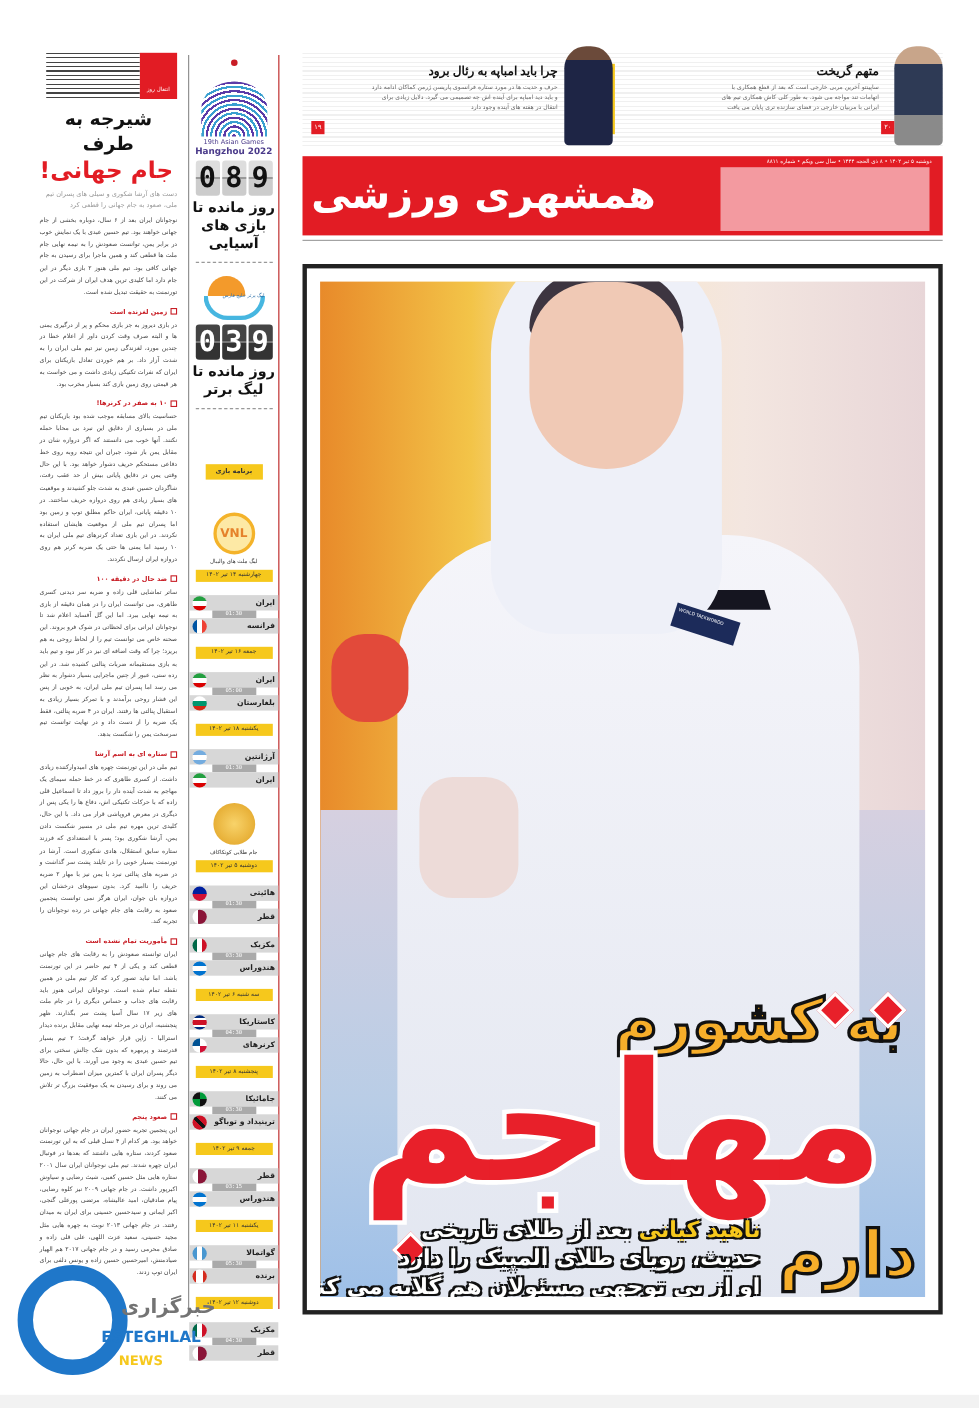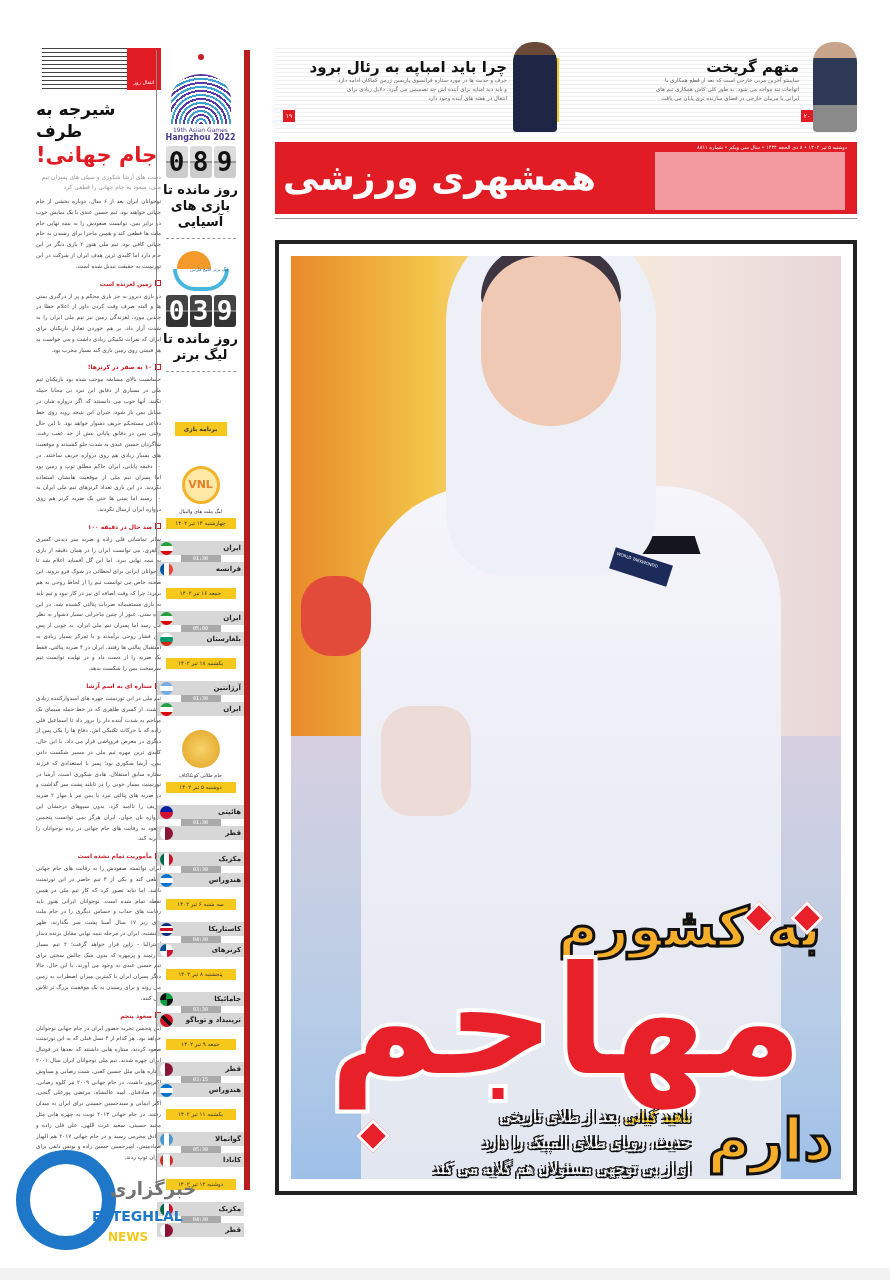--- a/index.html
+++ b/index.html
@@ -4,29 +4,29 @@
 <style>
   * { box-sizing: border-box; margin: 0; padding: 0; }
   html, body { width: 890px; height: 1280px; background: #ffffff; overflow: hidden; }
   body { position: relative; font-family: "DejaVu Sans", sans-serif; color: #222; direction: rtl; }
 
   
   .left-col { position: absolute; left: 36px; top: 48px; width: 125px; }
   .lc-top { display: flex; height: 46px; }
   .lc-badge { width: 34px; height: 42px; background: #e21c24; color: #fff; font-size: 5px; display: flex; align-items: flex-end; justify-content: center; padding-bottom: 5px; }
   .lc-lines { flex: 1; height: 42px; margin-left: 6px; background: repeating-linear-gradient(#444 0 1px, #fff 1px 4px); }
-  .lc-title1 { font-family: "DejaVu Sans", sans-serif; font-weight: bold; font-size: 17px; color: #111; text-align: left; margin-top: 4px; line-height: 22px; }
+  .lc-title1 { font-family: "DejaVu Sans", sans-serif; font-weight: bold; font-size: 17px; color: #111; text-align: center; margin-top: 4px; line-height: 22px; }
   .lc-title2 { font-family: "DejaVu Sans", sans-serif; font-weight: bold; font-size: 21px; color: #e21c24; text-align: left; line-height: 26px; }
   .lc-lead { font-size: 6px; color: #999; line-height: 10px; margin-top: 4px; text-align: right; }
   .lc-body { font-size: 5.6px; line-height: 10.8px; color: #444; text-align: justify; margin-top: 4px; }
   .lc-sub { font-size: 6px; color: #c81d25; font-weight: bold; margin-top: 8px; display: flex; align-items: center; gap: 3px; }
   .lc-sub .box { width: 6px; height: 6px; border: 1px solid #c81d25; display: inline-block; }
 
   
-  .mid-col { position: absolute; left: 156px; top: 50px; width: 94px; height: 1140px; border-left: 1px solid #888; border-right: 6px solid #b91c1c; }
+  .mid-col { position: absolute; left: 171px; top: 50px; width: 83px; height: 1140px; border-left: 1px solid #888; border-right: 1px solid #b91c1c; }
   .ag-logo { width: 60px; height: 50px; margin: 14px auto 0; position: relative; }
   .ag-logo .arc { position: absolute; inset: 0; border-radius: 50% 50% 0 0; background: repeating-radial-gradient(circle at 50% 100%, #5b3aa8 0 2px, #fff 2px 4px, #3aa0d0 4px 6px, #fff 6px 8px); }
   .ag-dot { width: 6px; height: 6px; background: #c81d25; border-radius: 50%; margin: 0 auto; }
   .ag-text1 { font-size: 6px; text-align: center; color: #4a3a8a; direction: ltr; margin-top: 2px; }
   .ag-text2 { font-size: 8px; text-align: center; color: #4a3a8a; font-weight: bold; direction: ltr; }
   .flip { display: flex; justify-content: center; gap: 2px; direction: ltr; margin-top: 4px; }
   .flip span { width: 22px; height: 32px; background: linear-gradient(#444 0 48%, #777 48% 52%, #333 52% 100%); color: #fff; font-family: "DejaVu Sans Mono", monospace; font-weight: bold; font-size: 26px; line-height: 32px; text-align: center; border-radius: 3px; }
   .flip.light span { background: linear-gradient(#ddd 0 48%, #999 48% 52%, #ccc 52% 100%); color: #111; }
   .cd-label { font-weight: bold; font-size: 13px; color: #111; text-align: center; line-height: 16px; margin-top: 4px; }
   .dots { border-top: 1px dashed #999; width: 70px; margin: 8px auto; }
@@ -42,21 +42,21 @@
   .match { margin: 12px 0; }
   .team { height: 14px; background: #d7d7d7; font-size: 7px; font-weight: bold; display: flex; align-items: center; justify-content: space-between; padding: 0 3px; color: #222; }
   .team .flag { width: 13px; height: 13px; border-radius: 50%; background: #ccc; }
   .mtime { height: 7px; font-size: 5px; text-align: center; color: #fff; background: #aaa; width: 40px; margin: 0 auto; font-family: "DejaVu Sans Mono", monospace; line-height: 7px; direction: ltr; }
 
   
   .teasers { position: absolute; left: 275px; top: 48px; width: 582px; height: 88px; background: repeating-linear-gradient(#f0f0f0 0 1px, #fff 1px 4px); }
   .teaser { position: absolute; top: 4px; height: 80px; }
   .teaser .photo { position: absolute; top: 6px; width: 30px; height: 64px; border: 3px solid #f6c81c; background: #fff; }
   .teaser .person { position: absolute; top: -10px; width: 44px; height: 90px; background: linear-gradient(#3a3a50, #1e2545); border-radius: 20px 20px 4px 4px; }
-  .teaser .h { position: absolute; font-weight: bold; font-size: 15px; color: #111; white-space: nowrap; }
+  .teaser .h { position: absolute; font-weight: bold; font-size: 11px; color: #111; white-space: nowrap; font-family: Liberation Serif, serif; }
   .teaser .p { position: absolute; font-size: 5.5px; line-height: 9px; color: #666; text-align: right; }
   .teaser .pg { position: absolute; width: 12px; height: 12px; background: #e21c24; color: #fff; font-size: 6px; text-align: center; line-height: 12px; }
 
   
   .masthead { position: absolute; left: 275px; top: 142px; width: 582px; height: 72px; background: #e21c24; overflow: hidden; }
   .mh-right { position: absolute; right: 12px; top: 10px; width: 190px; height: 58px; background: #f39aa0; }
   .mh-title { position: absolute; left: 8px; top: 0; font-size: 36px; font-weight: bold; color: #fff; line-height: 72px; white-space: nowrap; direction: rtl; }
   .mh-date { position: absolute; right: 10px; top: 2px; font-size: 5px; color: #fff; white-space: nowrap; }
   .mh-rule { position: absolute; left: 275px; top: 218px; width: 582px; height: 1px; background: #999; }
 
@@ -70,21 +70,21 @@
   .figure-hair { position: absolute; left: 190px; top: -10px; width: 140px; height: 60px; border-radius: 60px 60px 10px 10px; background: #3d3540; }
   .figure-body { position: absolute; left: 70px; top: 230px; width: 420px; height: 700px; border-radius: 120px 120px 0 0; background: linear-gradient(#f5f5fa, #e2e6f0); }
   .figure-collar { position: absolute; left: 180px; top: 178px; width: 210px; height: 120px; border-left: 18px solid #151520; border-bottom: 18px solid #151520; transform: skewX(18deg); }
   .figure-glove { position: absolute; left: 10px; top: 320px; width: 70px; height: 80px; background: #e24a3a; border-radius: 30px; }
   .figure-fist { position: absolute; left: 90px; top: 450px; width: 90px; height: 110px; background: #eddbd8; border-radius: 30px; }
   .patch { position: absolute; left: 320px; top: 300px; width: 60px; height: 22px; background: #1c2b5a; color: #fff; font-size: 4px; transform: rotate(18deg); padding: 3px; direction: ltr; }
 
   .hl-yellow { position: absolute; right: 20px; top: 640px; font-family: "DejaVu Sans", sans-serif; font-weight: bold; font-size: 54px; color: #f6ae2a; -webkit-text-stroke: 3px #111; white-space: nowrap; }
   .hl-red { position: absolute; left: 0; right: 0; top: 680px; text-align: center; font-family: "DejaVu Sans", sans-serif; font-weight: bold; font-size: 150px; line-height: 170px; color: #e8202a; -webkit-text-stroke: 8px #fff; paint-order: stroke; text-shadow: 0 0 0 #fff; white-space: nowrap; }
   .hl-yellow2 { position: absolute; right: 8px; top: 850px; font-family: "DejaVu Sans", sans-serif; font-weight: bold; font-size: 58px; color: #f6ae2a; -webkit-text-stroke: 3px #111; white-space: nowrap; }
-  .hl-sub { position: absolute; right: 150px; top: 848px; font-weight: normal; font-size: 15px; line-height: 26px; color: #fff; text-shadow: -2px -2px 0 #111, 2px -2px 0 #111, -2px 2px 0 #111, 2px 2px 0 #111; text-align: right; white-space: nowrap; }
+  .hl-sub { position: absolute; right: 150px; top: 848px; font-weight: bold; font-size: 20px; line-height: 26px; color: #fff; text-shadow: -2px -2px 0 #111, 2px -2px 0 #111, -2px 2px 0 #111, 2px 2px 0 #111; text-align: right; white-space: nowrap; }
   .hl-sub .name { color: #f6c81c; }
   .diamond { position: absolute; width: 24px; height: 24px; background: #e8202a; transform: rotate(45deg); border: 3px solid #fff; }
 
   
   .wm { position: absolute; left: 10px; top: 1150px; width: 180px; height: 110px; }
   .wm .circle { position: absolute; left: 6px; top: 0; width: 100px; height: 100px; border-radius: 50%; border: 14px solid #1f77c9; }
   .wm .fa { position: absolute; left: 100px; top: 28px; font-size: 18px; font-weight: bold; color: #737373; }
   .wm .en1 { position: absolute; left: 82px; top: 58px; font-size: 14px; font-weight: bold; color: #1f77c9; direction: ltr; }
   .wm .en2 { position: absolute; left: 98px; top: 80px; font-size: 12px; font-weight: bold; color: #f6c81c; direction: ltr; }
   .bottom-bar { position: absolute; left: 0; right: 0; bottom: 0; height: 12px; background: #f2f2f2; }
@@ -278,21 +278,21 @@
   </div>
 
   <div class="date-bar">یکشنبه ۱۱ تیر ۱۴۰۲</div>
   <div class="match">
     <div class="team">
         <span>گواتمالا</span>
         <span class="flag" style="background:linear-gradient(90deg,#4997d0 33%,#fff 33% 66%,#4997d0 66%)"></span>
       </div>
     <div class="mtime">05:30</div>
     <div class="team">
-        <span>کانادا</span>
+        <span>برنده</span>
         <span class="flag" style="background:linear-gradient(90deg,#d52b1e 25%,#fff 25% 75%,#d52b1e 75%)"></span>
       </div>
   </div>
 
   <div class="date-bar">دوشنبه ۱۲ تیر ۱۴۰۲</div>
   <div class="match">
     <div class="team">
         <span>مکزیک</span>
         <span class="flag" style="background:linear-gradient(90deg,#006847 33%,#fff 33% 66%,#ce1126 66%)"></span>
       </div>

